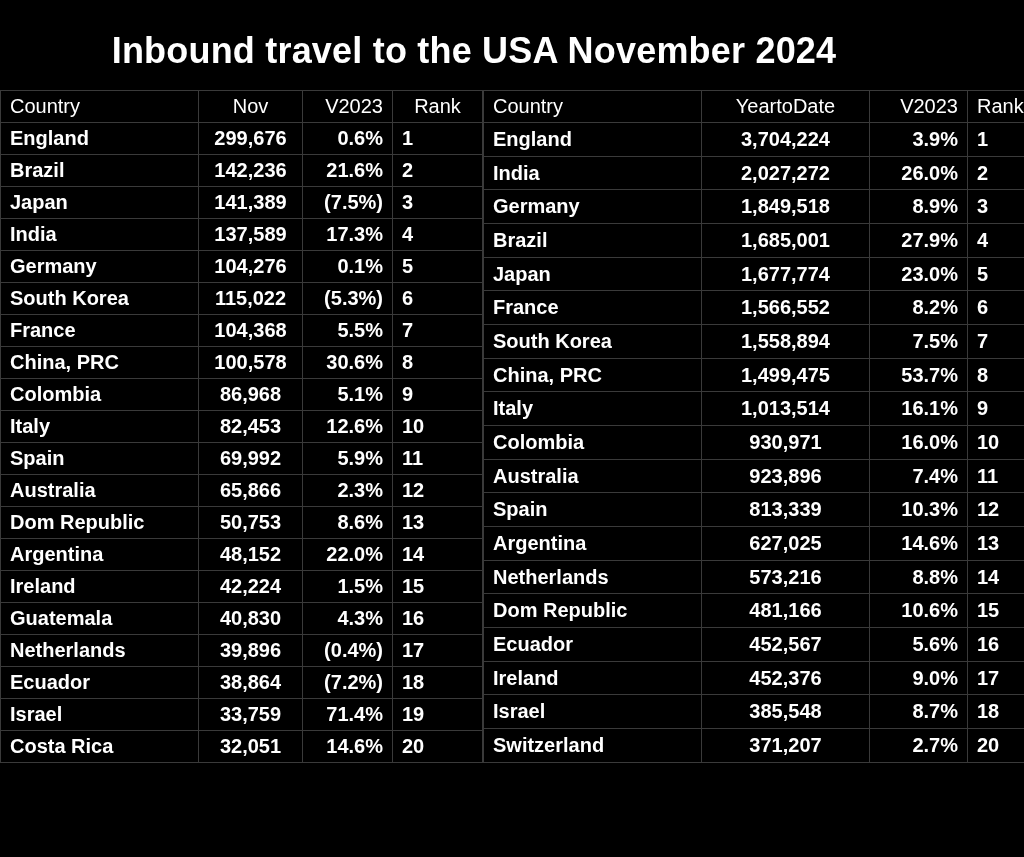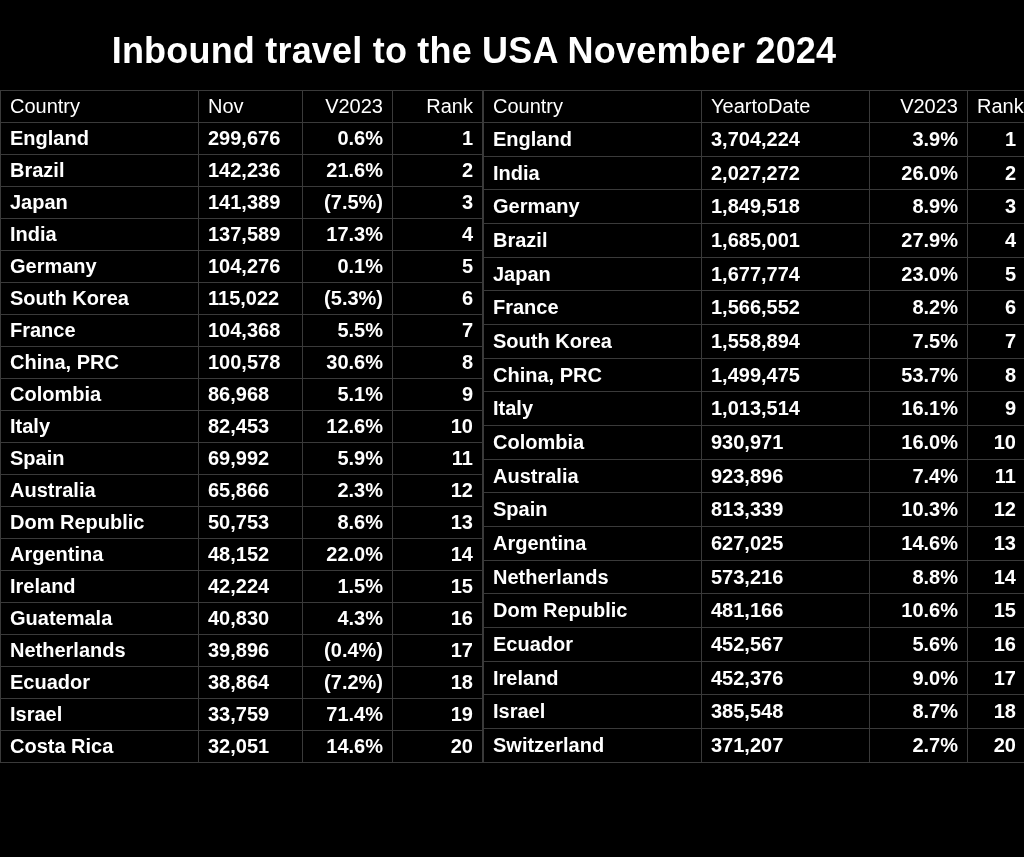--- a/index.html
+++ b/index.html
@@ -57,23 +57,23 @@
   table.data th {
     font-weight: normal;
     font-size: 20px;
   }
   table.data tbody td {
     font-weight: bold;
     font-size: 20px;
   }
   
   .c-country { text-align: left; }
-  .c-num     { text-align: left; }
+  .c-num     { text-align: center; }
   .c-pct     { text-align: right; }
-  .c-rank    { text-align: right; padding-right: 18px; }
+  .c-rank    { padding-right: 18px; }
 
   
   table.left col.w-country { width: 198px; }
   table.left col.w-num     { width: 104px; }
   table.left col.w-pct     { width: 90px; }
   table.left col.w-rank    { width: 90px; }
 
   
   table.right col.w-country { width: 218px; }
   table.right col.w-num     { width: 168px; }

